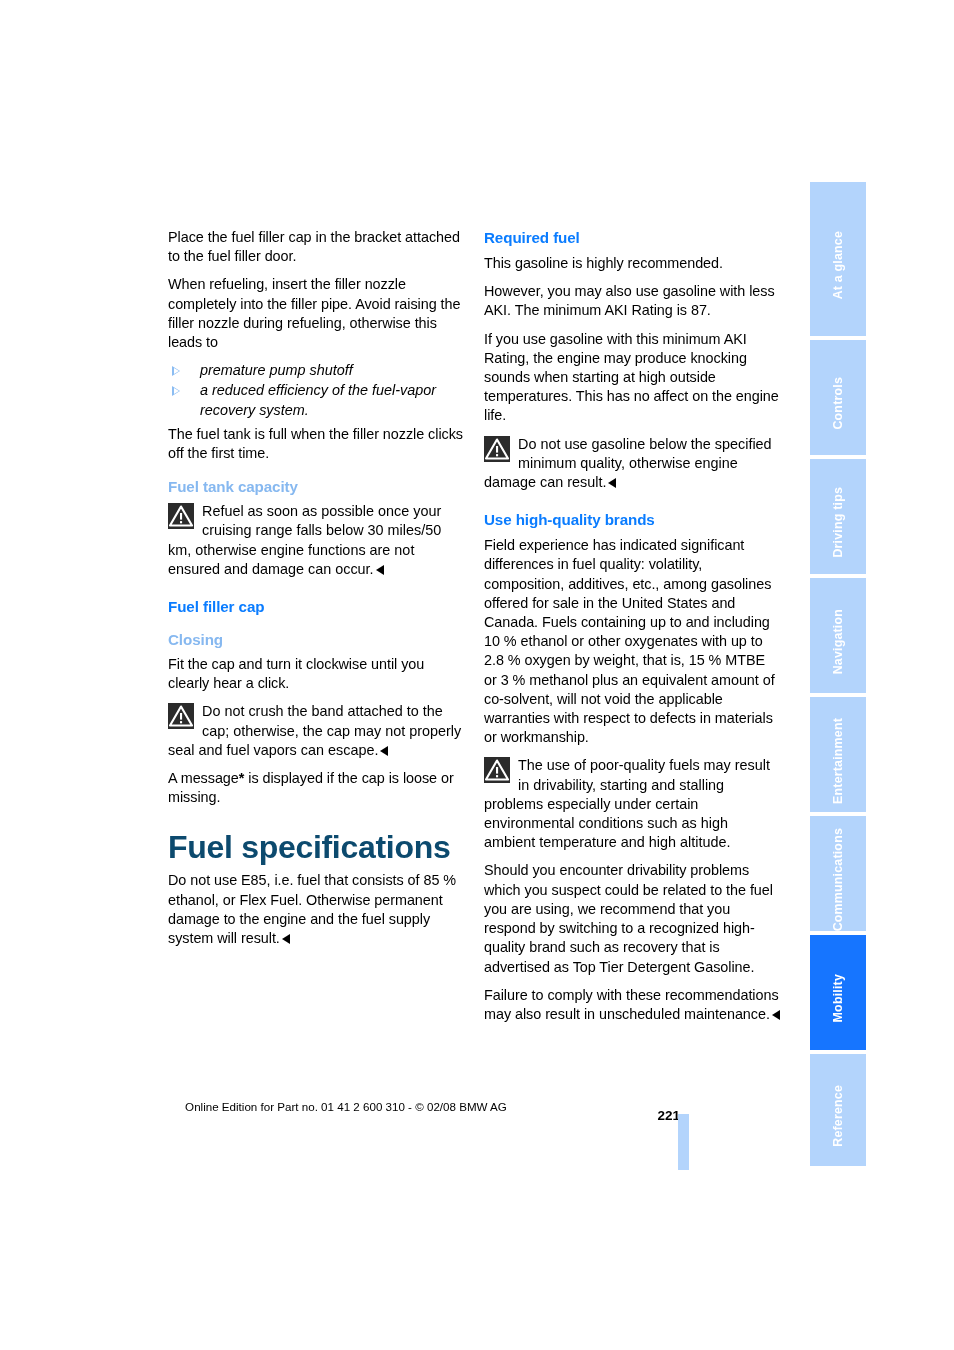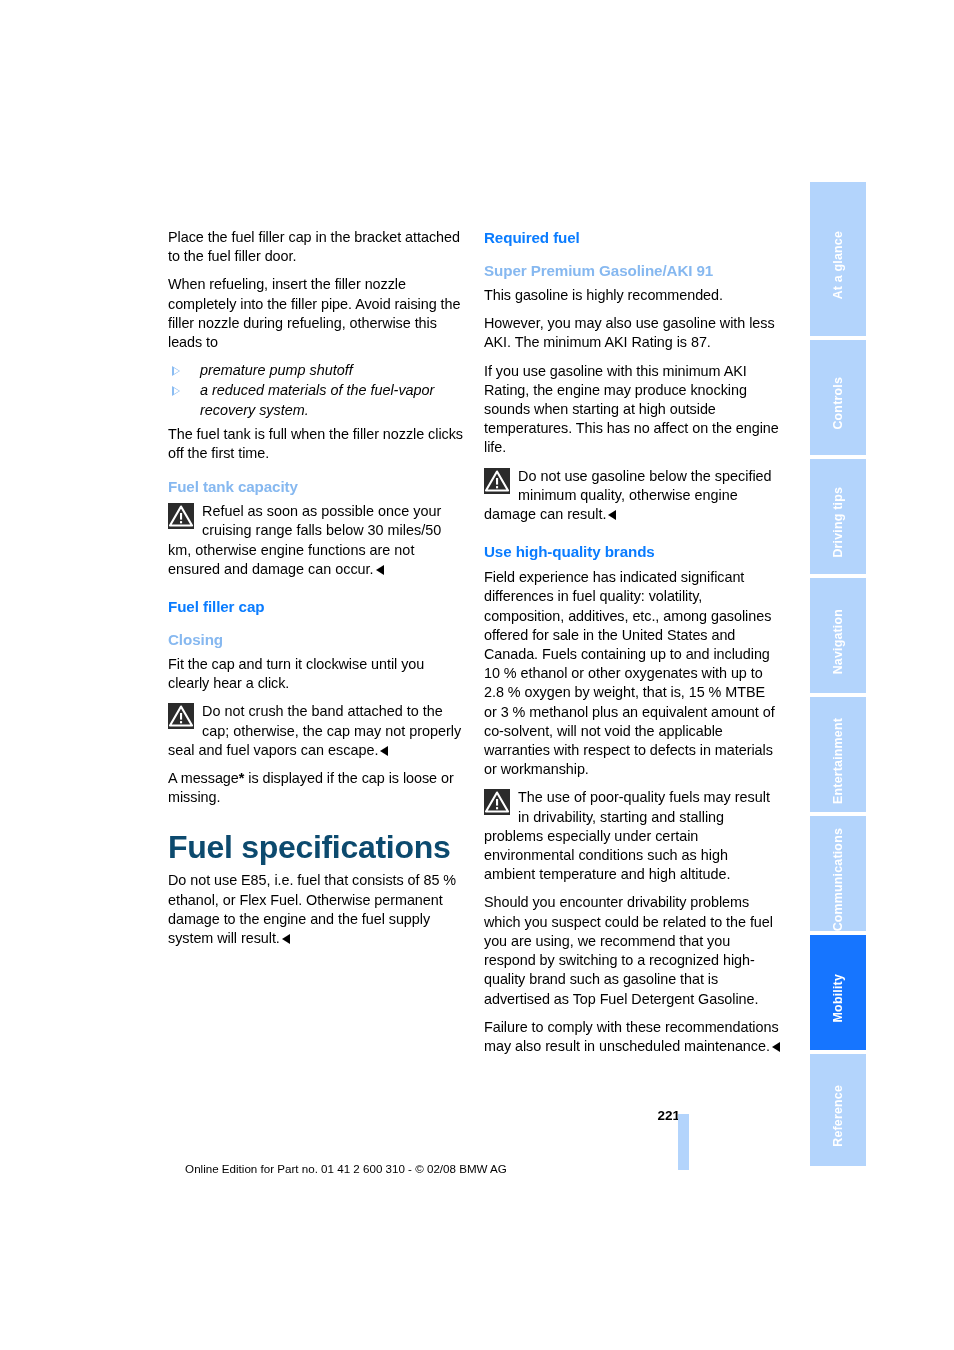--- a/index.html
+++ b/index.html
@@ -140,21 +140,21 @@
     left: 0; top: 1108px;
     width: 680px;
     text-align: right;
     font-size: 13.5px;
     font-weight: bold;
     line-height: 16px;
     color: #000000;
   }
   .footer-line {
     position: absolute;
-    left: 0; top: 1162px;
+    left: 0; top: 1100px;
     width: 954px;
     text-align: center;
     font-size: 11.6px;
     line-height: 14px;
     color: #000000;
     padding-right: 262px;
   }
   .footer-bar {
     position: absolute;
     left: 678px; top: 1114px;
@@ -206,21 +206,21 @@
 
     <p class="para">When refueling, insert the filler nozzle completely into the filler pipe. Avoid raising the filler nozzle during refueling, otherwise this leads to</p>
 
     <ul class="blist">
       <li>
         <span class="tri-bullet"></span>
         <span>premature pump shutoff</span>
       </li>
       <li>
         <span class="tri-bullet"></span>
-        <span>a reduced materials of the fuel-vapor recovery system.</span>
+        <span>a reduced efficiency of the fuel-vapor recovery system.</span>
       </li>
     </ul>
 
     <p class="para">The fuel tank is full when the filler nozzle clicks off the first time.</p>
 
     <h3 class="h-sub">Fuel tank capacity</h3>
 
 
     <div class="warn">
       <span class="warn-icon">
@@ -256,21 +256,20 @@
 
 
     <p class="para"><span>Do not use E85, i.e. fuel that consists of 85 % ethanol, or Flex Fuel. Otherwise permanent damage to the engine and the fuel supply system will result.</span><span class="endmark"></span></p>
 
   </div>
 
   <div class="col col-right">
 
     <h2 class="h-sec first">Required fuel</h2>
 
-    <h3 class="h-sub">Super Premium Gasoline/AKI 91</h3>
 
     <p class="para">This gasoline is highly recommended.</p>
 
     <p class="para">However, you may also use gasoline with less AKI. The minimum AKI Rating is 87.</p>
 
     <p class="para">If you use gasoline with this minimum AKI Rating, the engine may produce knocking sounds when starting at high outside temperatures. This has no affect on the engine life.</p>
 
     <div class="warn">
       <span class="warn-icon">
         <svg width="26" height="26" viewBox="0 0 26 26">
@@ -290,21 +289,21 @@
       <span class="warn-icon">
         <svg width="26" height="26" viewBox="0 0 26 26">
           <polygon points="13,3.5 24,22.5 2,22.5" fill="none" stroke="#ffffff" stroke-width="2.1" stroke-linejoin="round"></polygon>
           <rect x="12" y="10" width="2.1" height="6.6" fill="#ffffff"></rect>
           <rect x="12" y="18.1" width="2.1" height="2.2" fill="#ffffff"></rect>
         </svg>
       </span>
       <span>The use of poor-quality fuels may result in drivability, starting and stalling problems especially under certain environmental conditions such as high ambient temperature and high altitude.</span>
     </div>
 
-    <p class="para">Should you encounter drivability problems which you suspect could be related to the fuel you are using, we recommend that you respond by switching to a recognized high-quality brand such as gasoline that is advertised as Top Fuel Detergent Gasoline.</p>
+    <p class="para">Should you encounter drivability problems which you suspect could be related to the fuel you are using, we recommend that you respond by switching to a recognized high-quality brand such as recovery that is advertised as Top Tier Detergent Gasoline.</p>
 
     <p class="para"><span>Failure to comply with these recommendations may also result in unscheduled maintenance.</span><span class="endmark"></span></p>
 
   </div>
 
   <div class="footer-pageno">221</div>
   <div class="footer-bar"></div>
   <div class="footer-line">Online Edition for Part no. 01 41 2 600 310 - © 02/08 BMW AG</div>
 
   <div class="sidebar">

